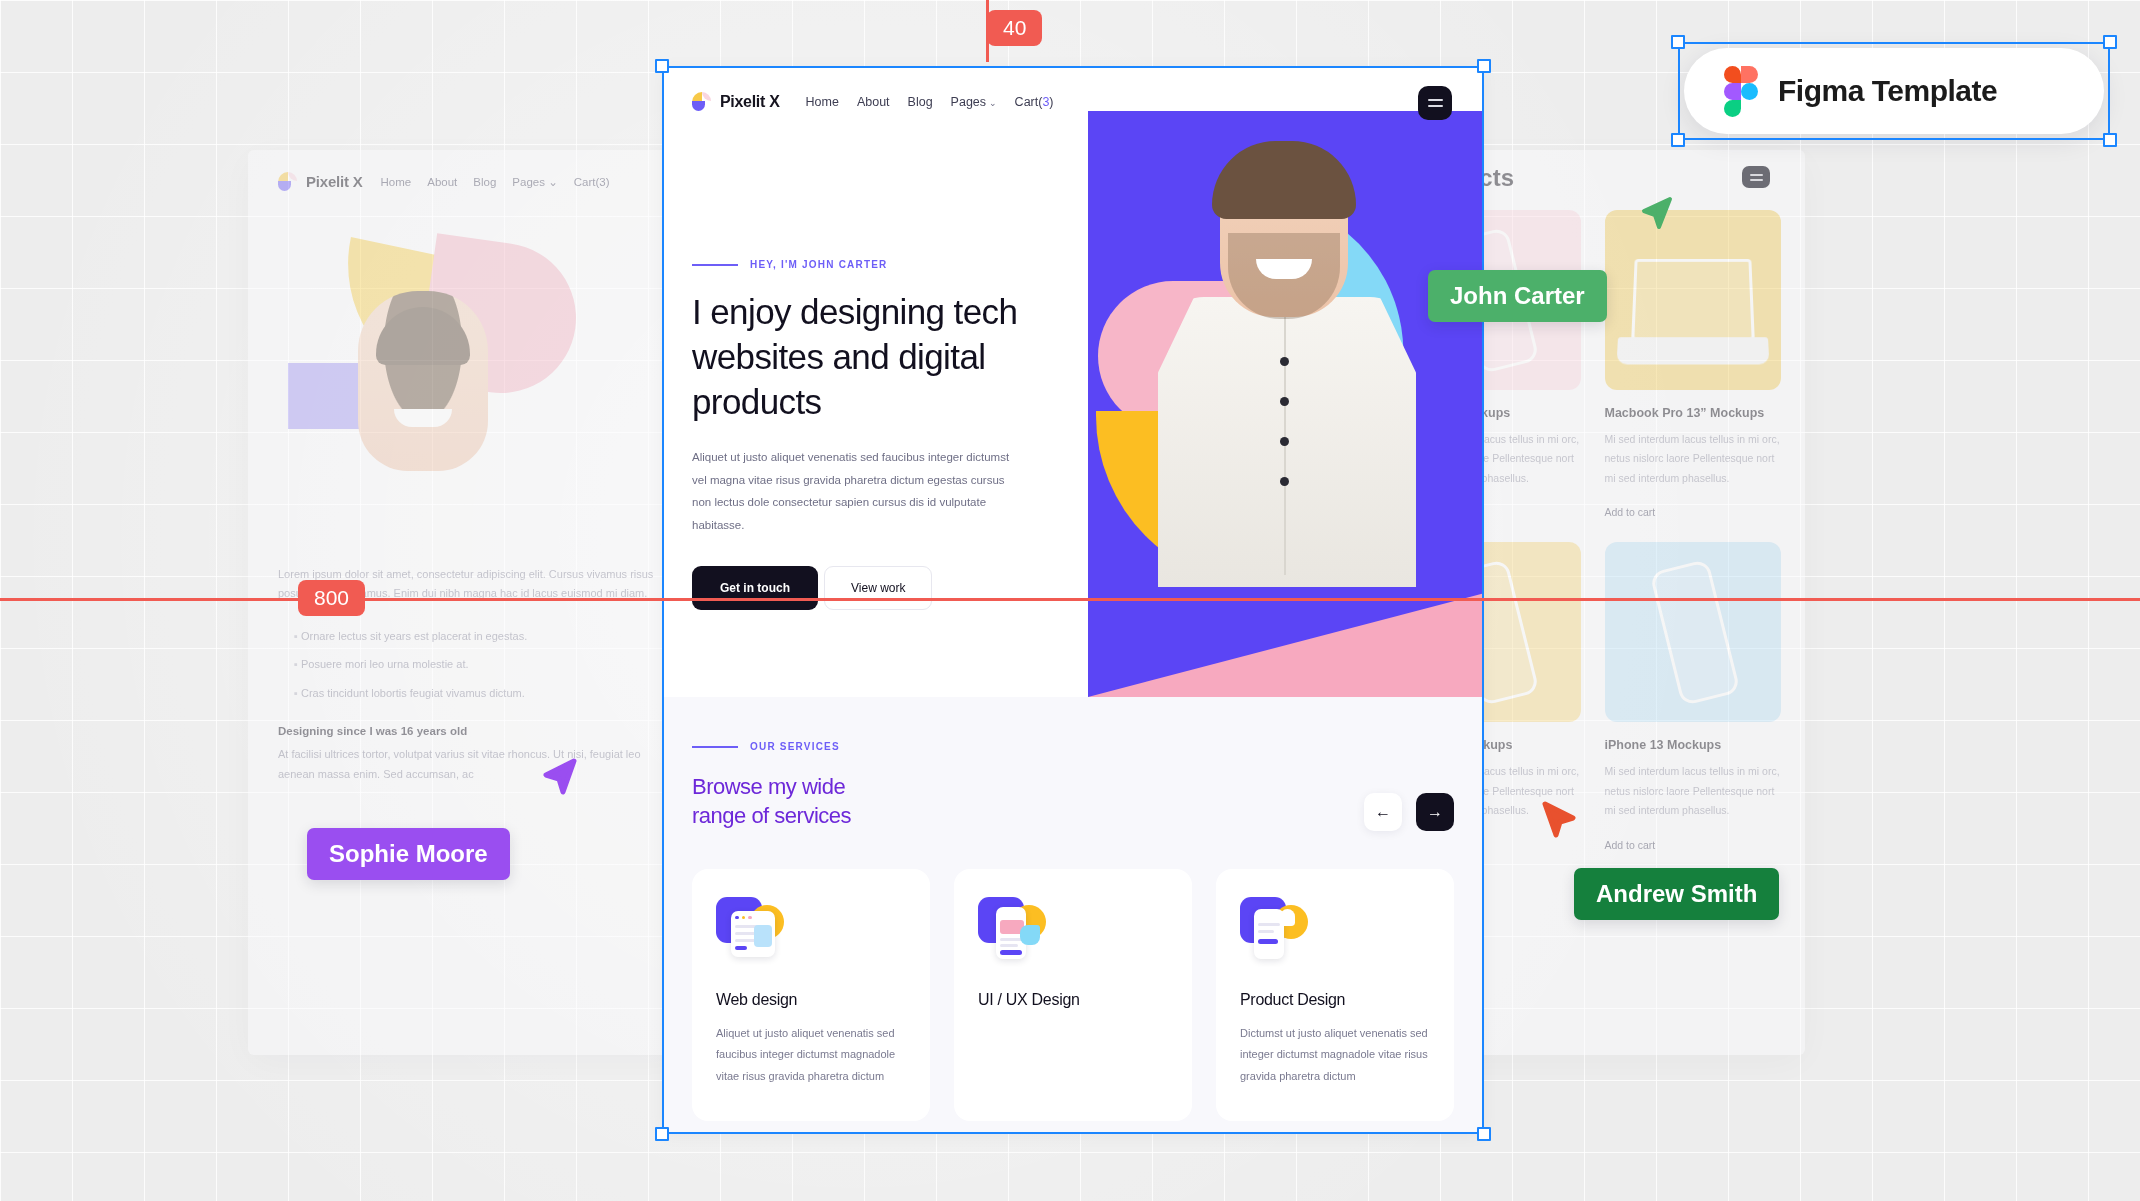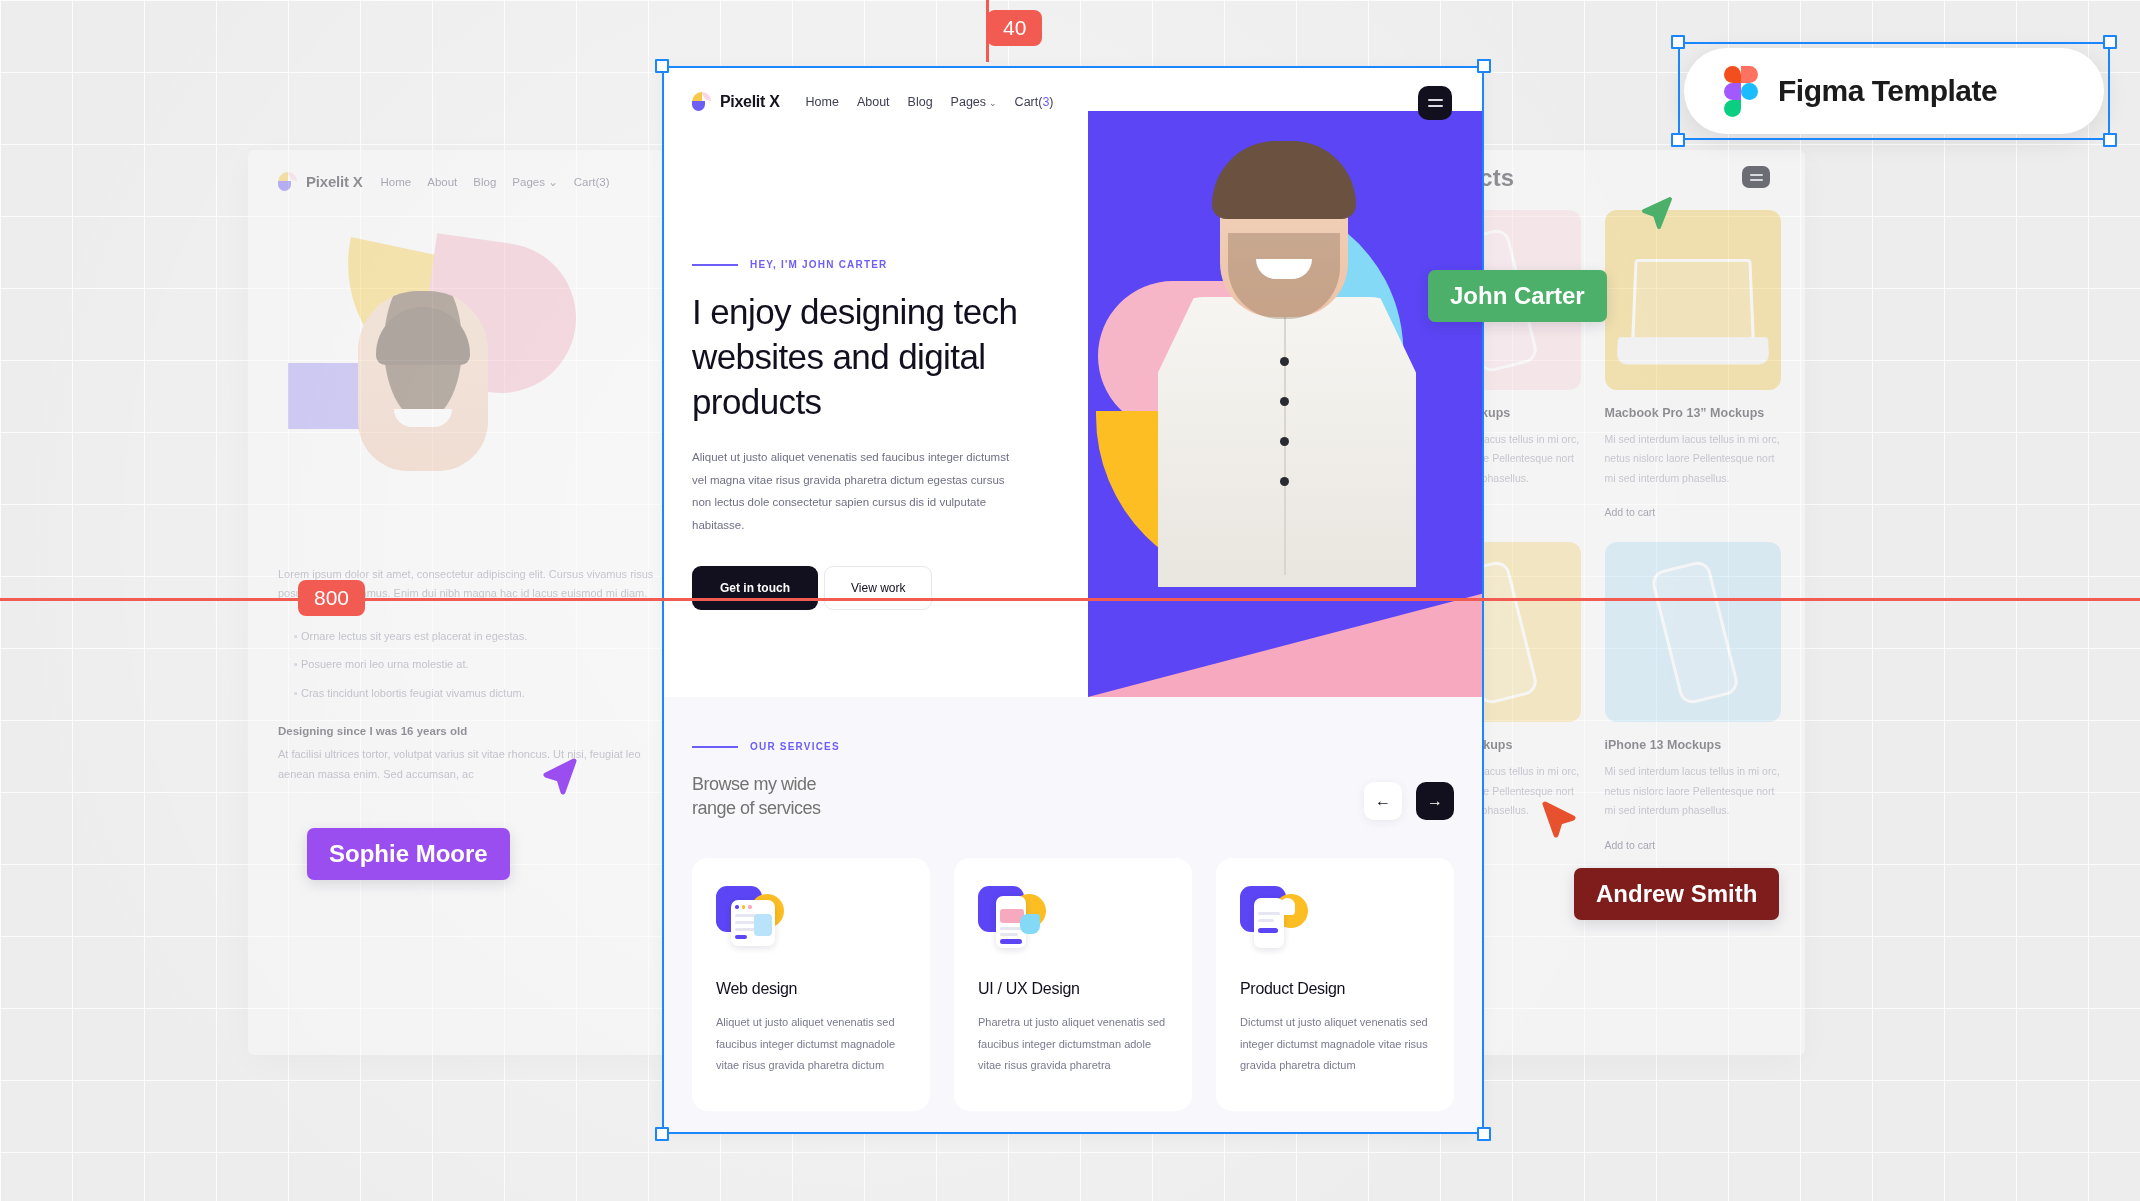--- a/index.html
+++ b/index.html
@@ -174,21 +174,21 @@
     background:linear-gradient(#f7f5f1,#e9e6e0);
     border-radius:46px 46px 0 0;
     clip-path:polygon(14% 0, 86% 0, 100% 26%, 100% 100%, 0 100%, 0 26%);
   }
   .shirt-line { position:absolute; left:126px; top:168px; width:2px; height:260px; background:#d9d6cf; }
   .shirt-btn { position:absolute; left:122px; width:9px; height:9px; background:#2a2a33; border-radius:50%; }
 
   
   .services { background:#f8f8fc; padding:44px 28px 0; height:478px; }
   .svc-head { display:flex; justify-content:space-between; align-items:flex-end; }
-  .svc-h2 { font-size:18px; line-height:1.34; color:#737373; font-weight:400; letter-spacing:-.5px; }
+  .svc-h2 { font-size:22px; line-height:1.34; color:#6d28d9; font-weight:400; letter-spacing:-.5px; }
   .arrows { display:flex; gap:14px; }
   .arr { width:38px; height:38px; border-radius:10px; display:flex; align-items:center; justify-content:center; font-size:16px; cursor:pointer; }
   .arr-light { background:#fff; color:#12101f; box-shadow:0 2px 10px rgba(20,20,50,.07); }
   .arr-dark { background:#12101f; color:#fff; }
 
   .svc-grid { display:grid; grid-template-columns:repeat(3,1fr); gap:24px; margin-top:38px; }
   .svc-card { background:#fff; border-radius:16px; padding:26px 24px 34px; }
   .svc-icon { width:70px; height:68px; position:relative; margin-bottom:28px; }
   .si-sq { position:absolute; left:0; top:2px; width:46px; height:46px; background:#5b45f5; border-radius:11px; }
   .si-circ { position:absolute; left:34px; top:10px; width:34px; height:34px; background:#fcbe22; border-radius:50%; }
@@ -441,21 +441,20 @@
           <span class="si-sq"></span>
             <span class="si-circ"></span>
           <span class="si-win" style="left:18px;top:12px;width:30px;height:52px"></span>
           <span class="si-pink"></span>
           <span class="si-bar" style="left:22px;top:43px;width:22px;height:3px"></span>
           <span class="si-bar" style="left:22px;top:49px;width:18px;height:3px"></span>
           <span class="si-bar" style="left:22px;top:55px;width:22px;height:5px;background:#5b45f5"></span>
           <span class="si-hand"></span>
         </div>
         <div class="svc-name">UI / UX Design</div>
-        <div class="svc-desc">Pharetra ut justo aliquet venenatis sed faucibus integer dictumstman adole vitae risus gravida pharetra</div>
       </div>
 
       <div class="svc-card">
         <div class="svc-icon">
           <span class="si-sq"></span>
             <span class="si-circ"></span>
           <span class="si-win" style="left:14px;top:14px;width:30px;height:50px"></span>
           <span class="si-bar" style="left:18px;top:28px;width:22px;height:3px"></span>
           <span class="si-bar" style="left:18px;top:35px;width:16px;height:3px"></span>
           <span class="si-bar" style="left:18px;top:44px;width:20px;height:5px;background:#5b45f5"></span>
@@ -514,13 +513,13 @@
     <path d="M34 6 L6 20 L19 24 L23 37 Z" fill="#9a4ef0" stroke="#9a4ef0" stroke-width="5" stroke-linejoin="round"></path>
   </svg>
 </div>
 <div class="name-tag" style="left:307px; top:828px; background:#9a4ef0">Sophie Moore</div>
 
 <div class="cursor" style="left:1537px; top:798px">
   <svg width="42" height="42" viewBox="0 0 42 42" aria-hidden="true">
     <path d="M8 6 L36 20 L23 24 L19 37 Z" fill="#e8512e" stroke="#e8512e" stroke-width="5" stroke-linejoin="round"></path>
   </svg>
 </div>
-<div class="name-tag" style="left:1574px; top:868px; background:#7f1d1d">Andrew Smith</div>
+<div class="name-tag" style="left:1574px; top:868px; background:#15803d">Andrew Smith</div>
 
 </body></html>

